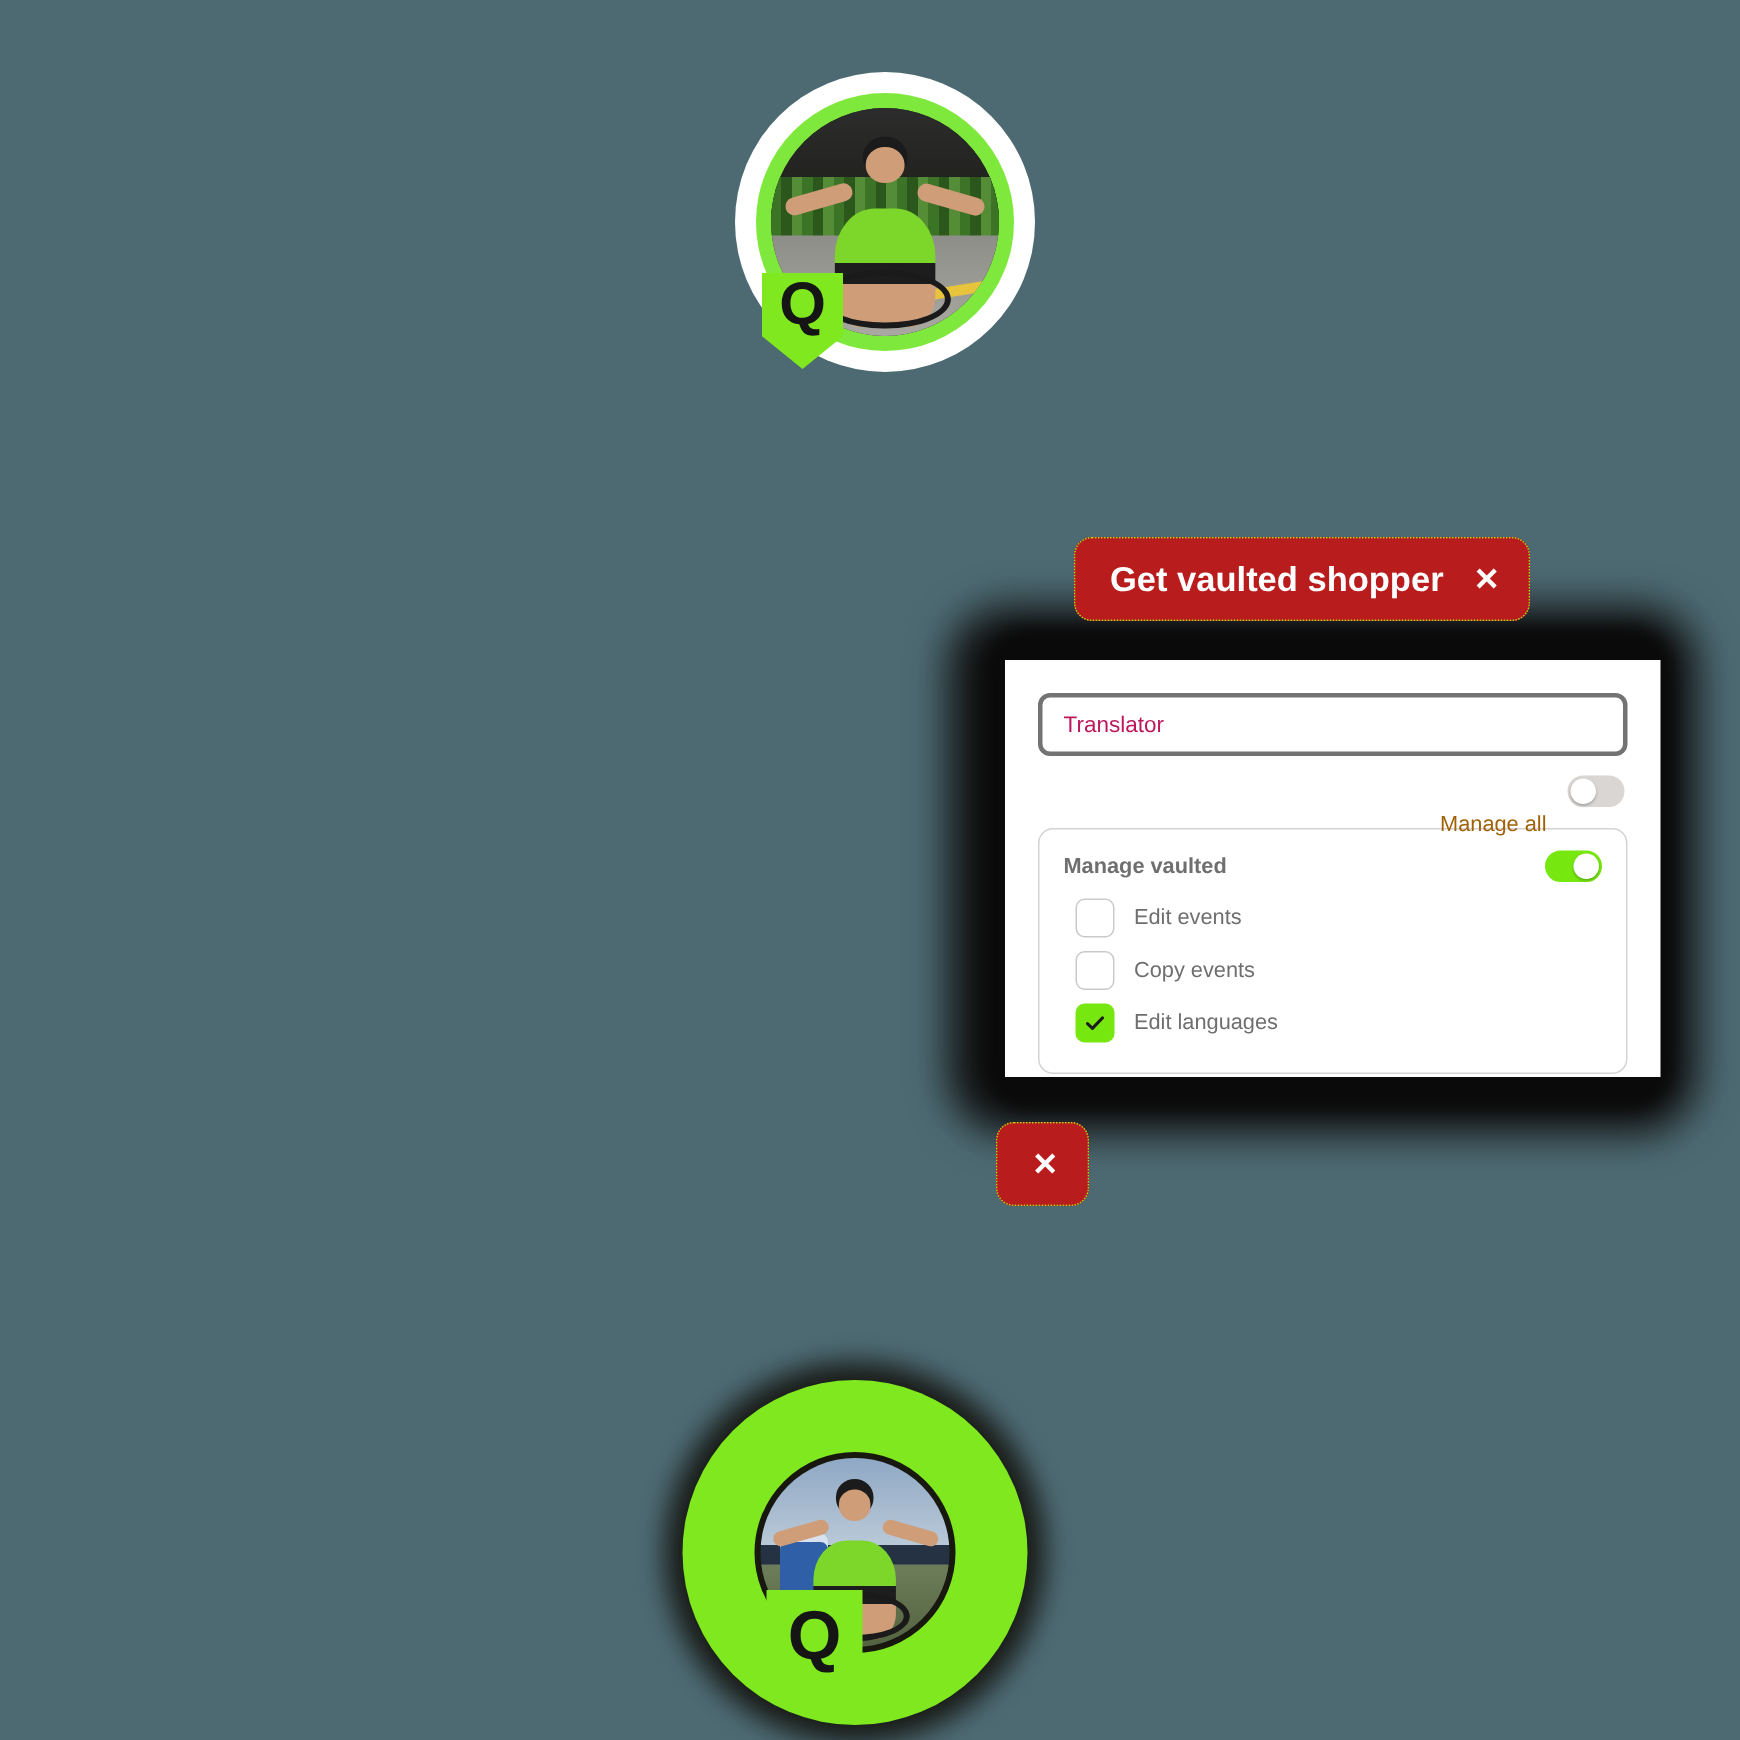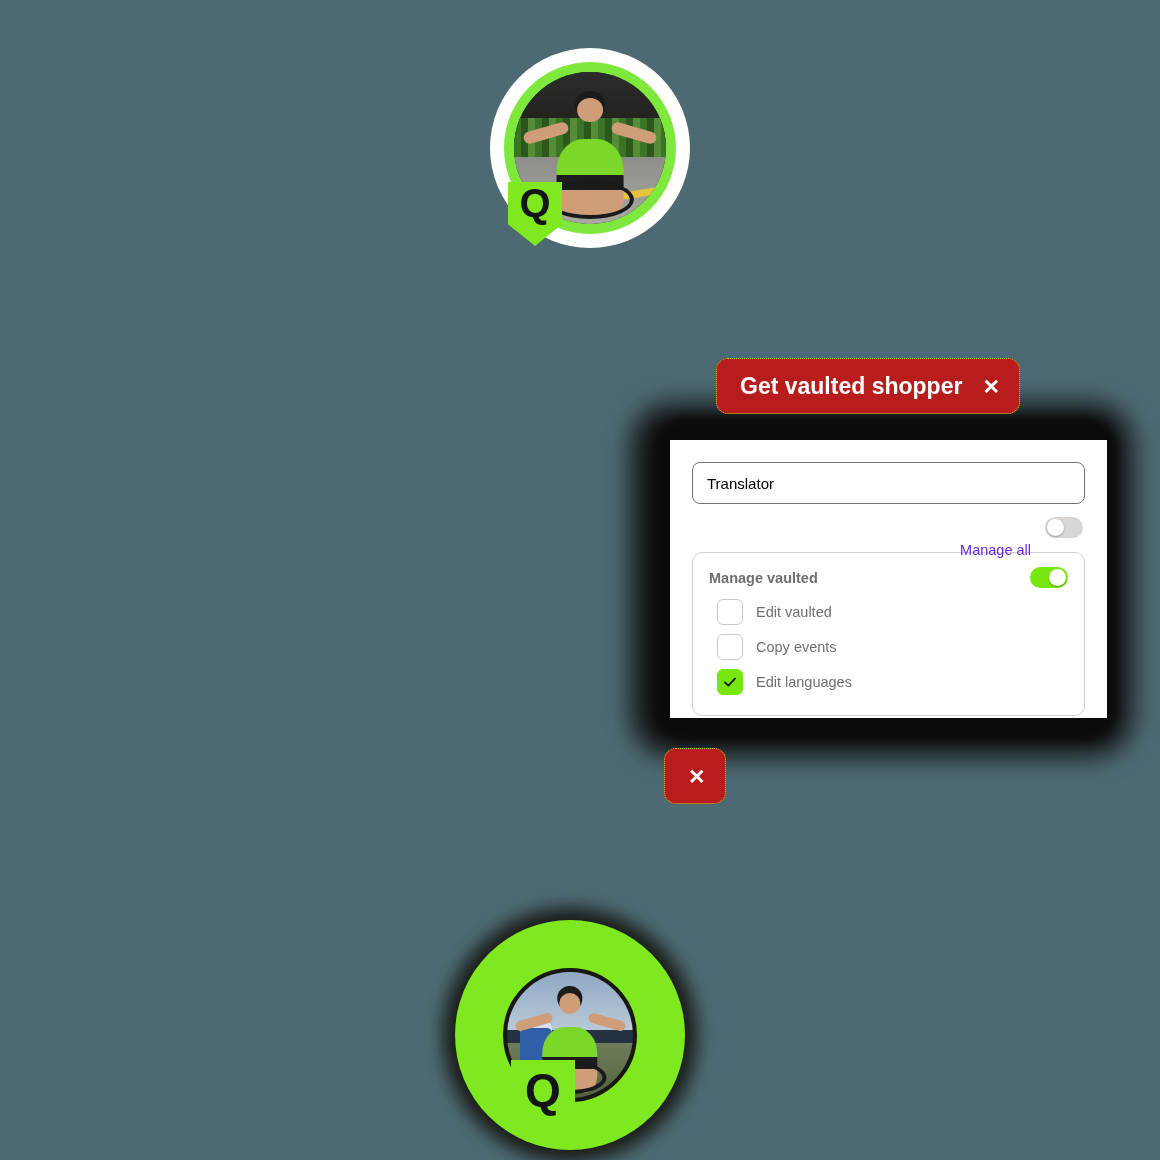--- a/index.html
+++ b/index.html
@@ -196,43 +196,43 @@
     top: 88px;
     width: 437px;
     height: 278px;
     background: #ffffff;
     padding: 22px;
   }
 
   .text-input {
     width: 100%;
     height: 42px;
-    border: 1px solid #737373;
+    border: 3px solid #737373;
     border-radius: 8px;
     padding: 0 14px;
     font-size: 15px;
-    color: #000000;
+    color: #be185d;
     font-family: "Liberation Sans", sans-serif;
     background: #fff;
     outline: none;
     display: flex;
     align-items: center;
   }
 
   .manage-all-row {
     display: flex;
     align-items: center;
     justify-content: flex-end;
     gap: 14px;
     height: 46px;
     padding-right: 2px;
   }
   .manage-all-label {
     font-size: 14.5px;
-    color: #6d28d9;
+    color: #a16207;
     margin-top: 45px;
   }
 
   
   .toggle {
     width: 38px;
     height: 21px;
     border-radius: 11px;
     position: relative;
     flex: none;
@@ -378,21 +378,21 @@
         <span class="panel-title">Manage vaulted</span>
         <div class="toggle on">
           <div class="knob"></div>
         </div>
       </div>
 
       <div class="check-row">
         <div class="checkbox">
           
         </div>
-        <span class="check-label">Edit vaulted</span>
+        <span class="check-label">Edit events</span>
       </div>
 
       <div class="check-row">
         <div class="checkbox">
           
         </div>
         <span class="check-label">Copy events</span>
       </div>
 
       <div class="check-row">

